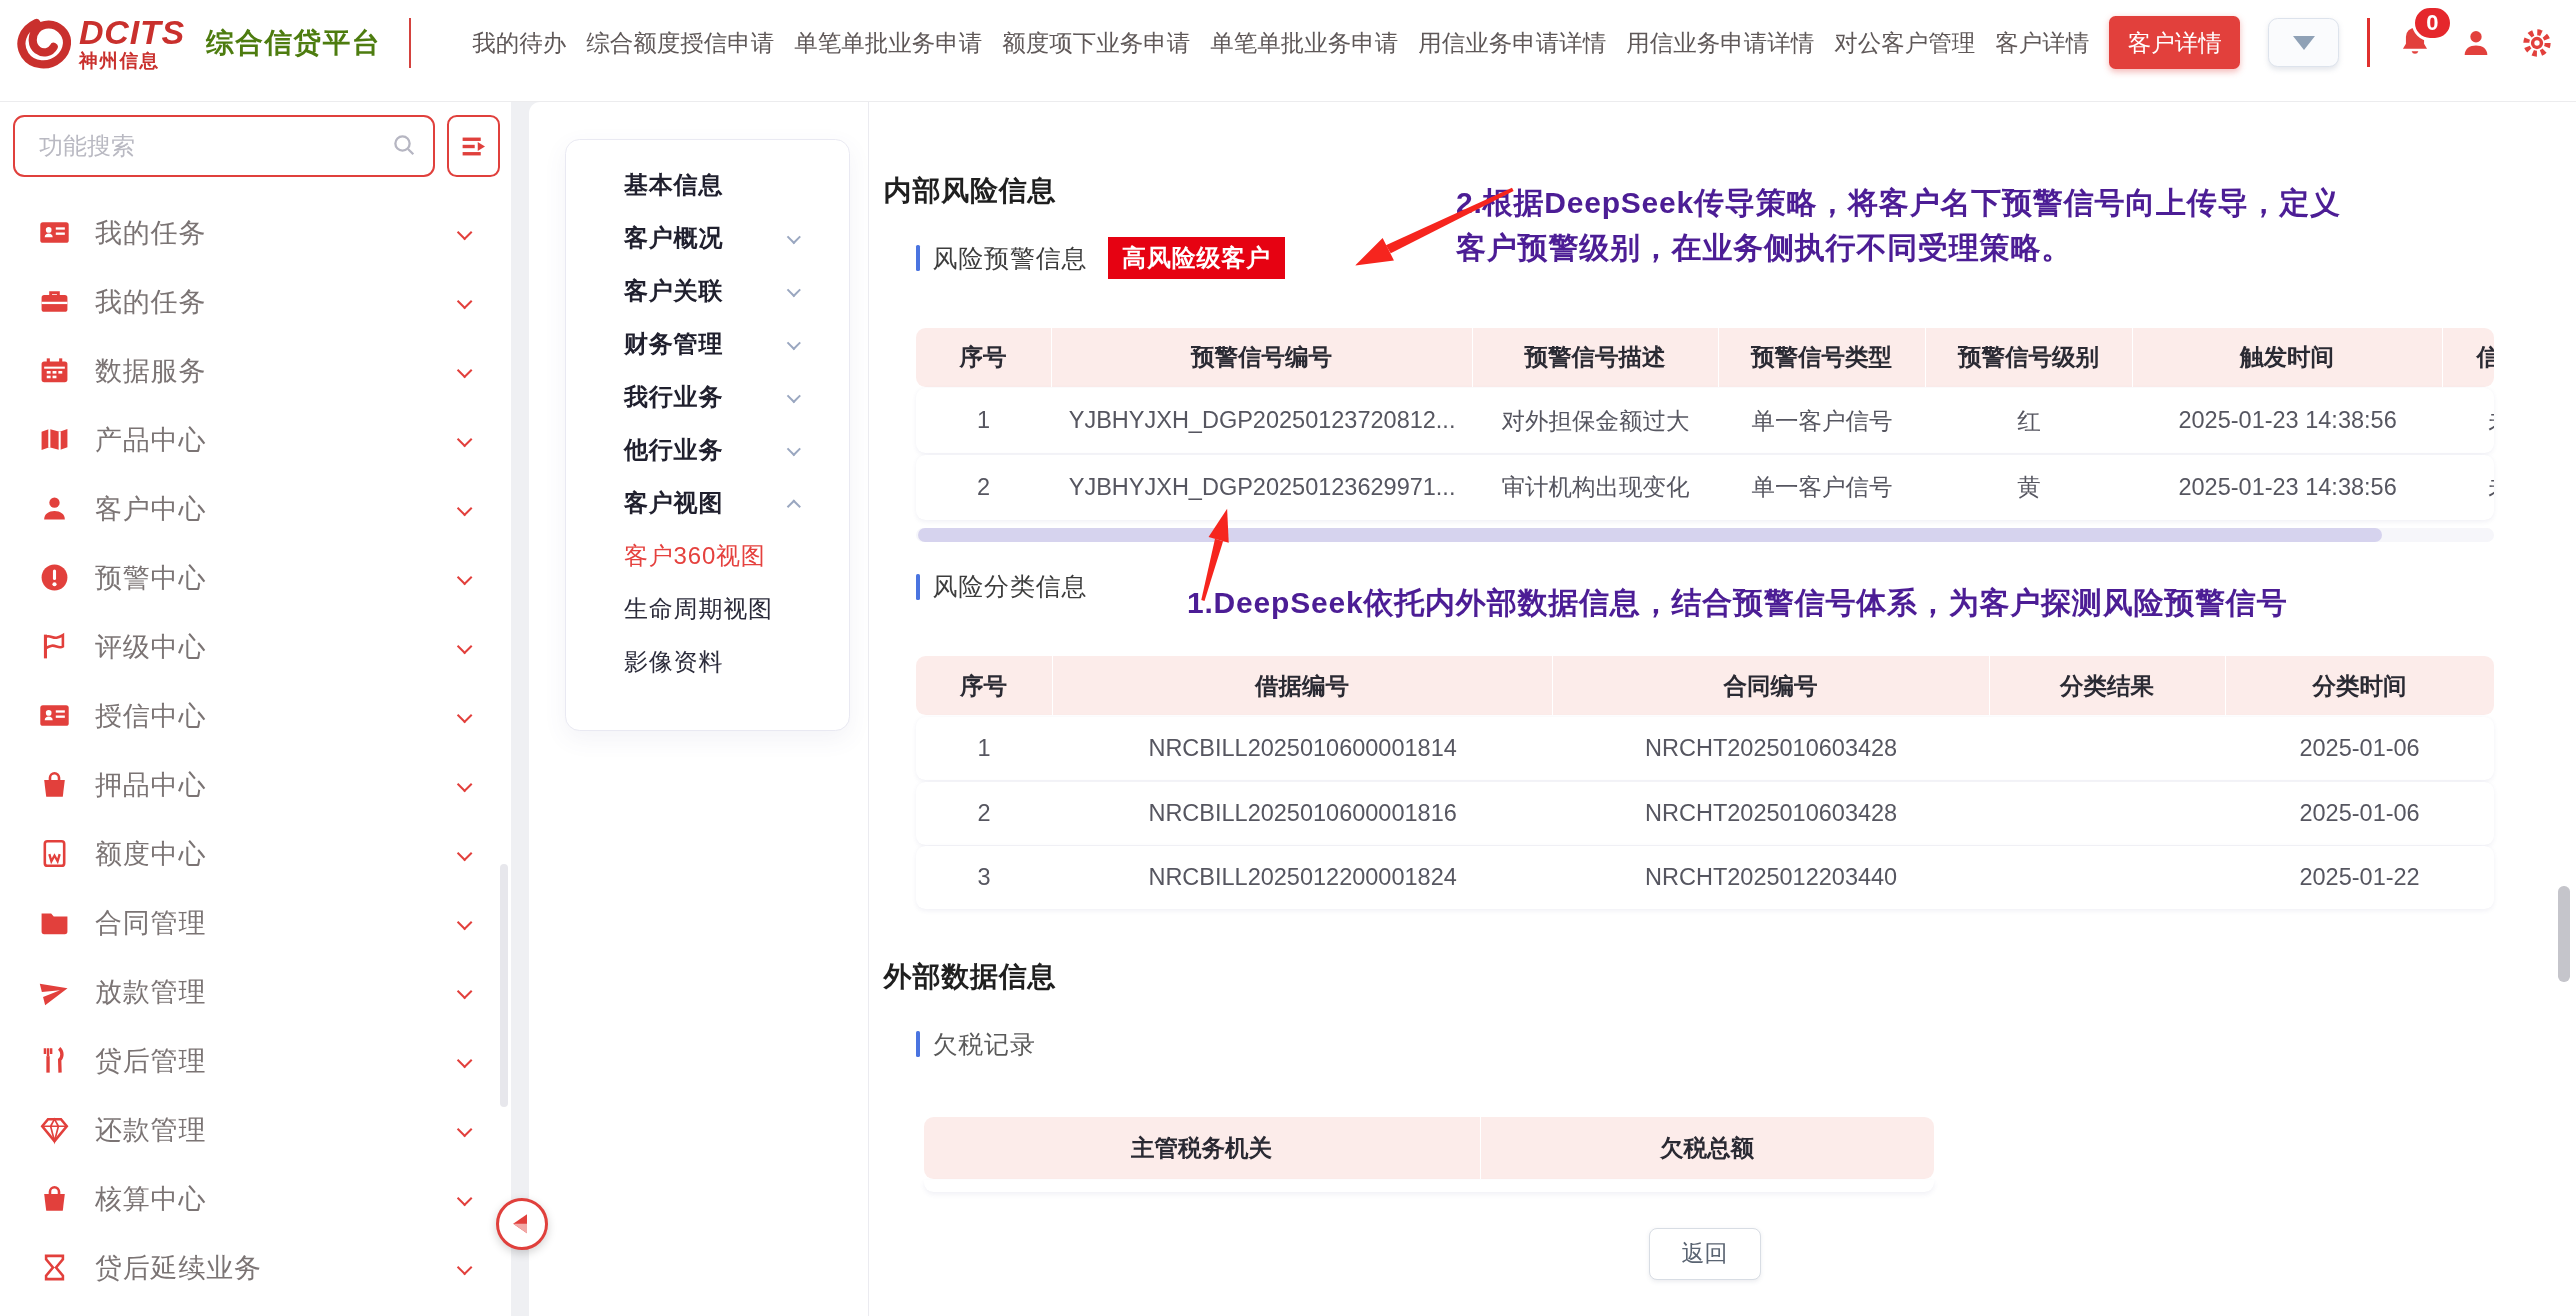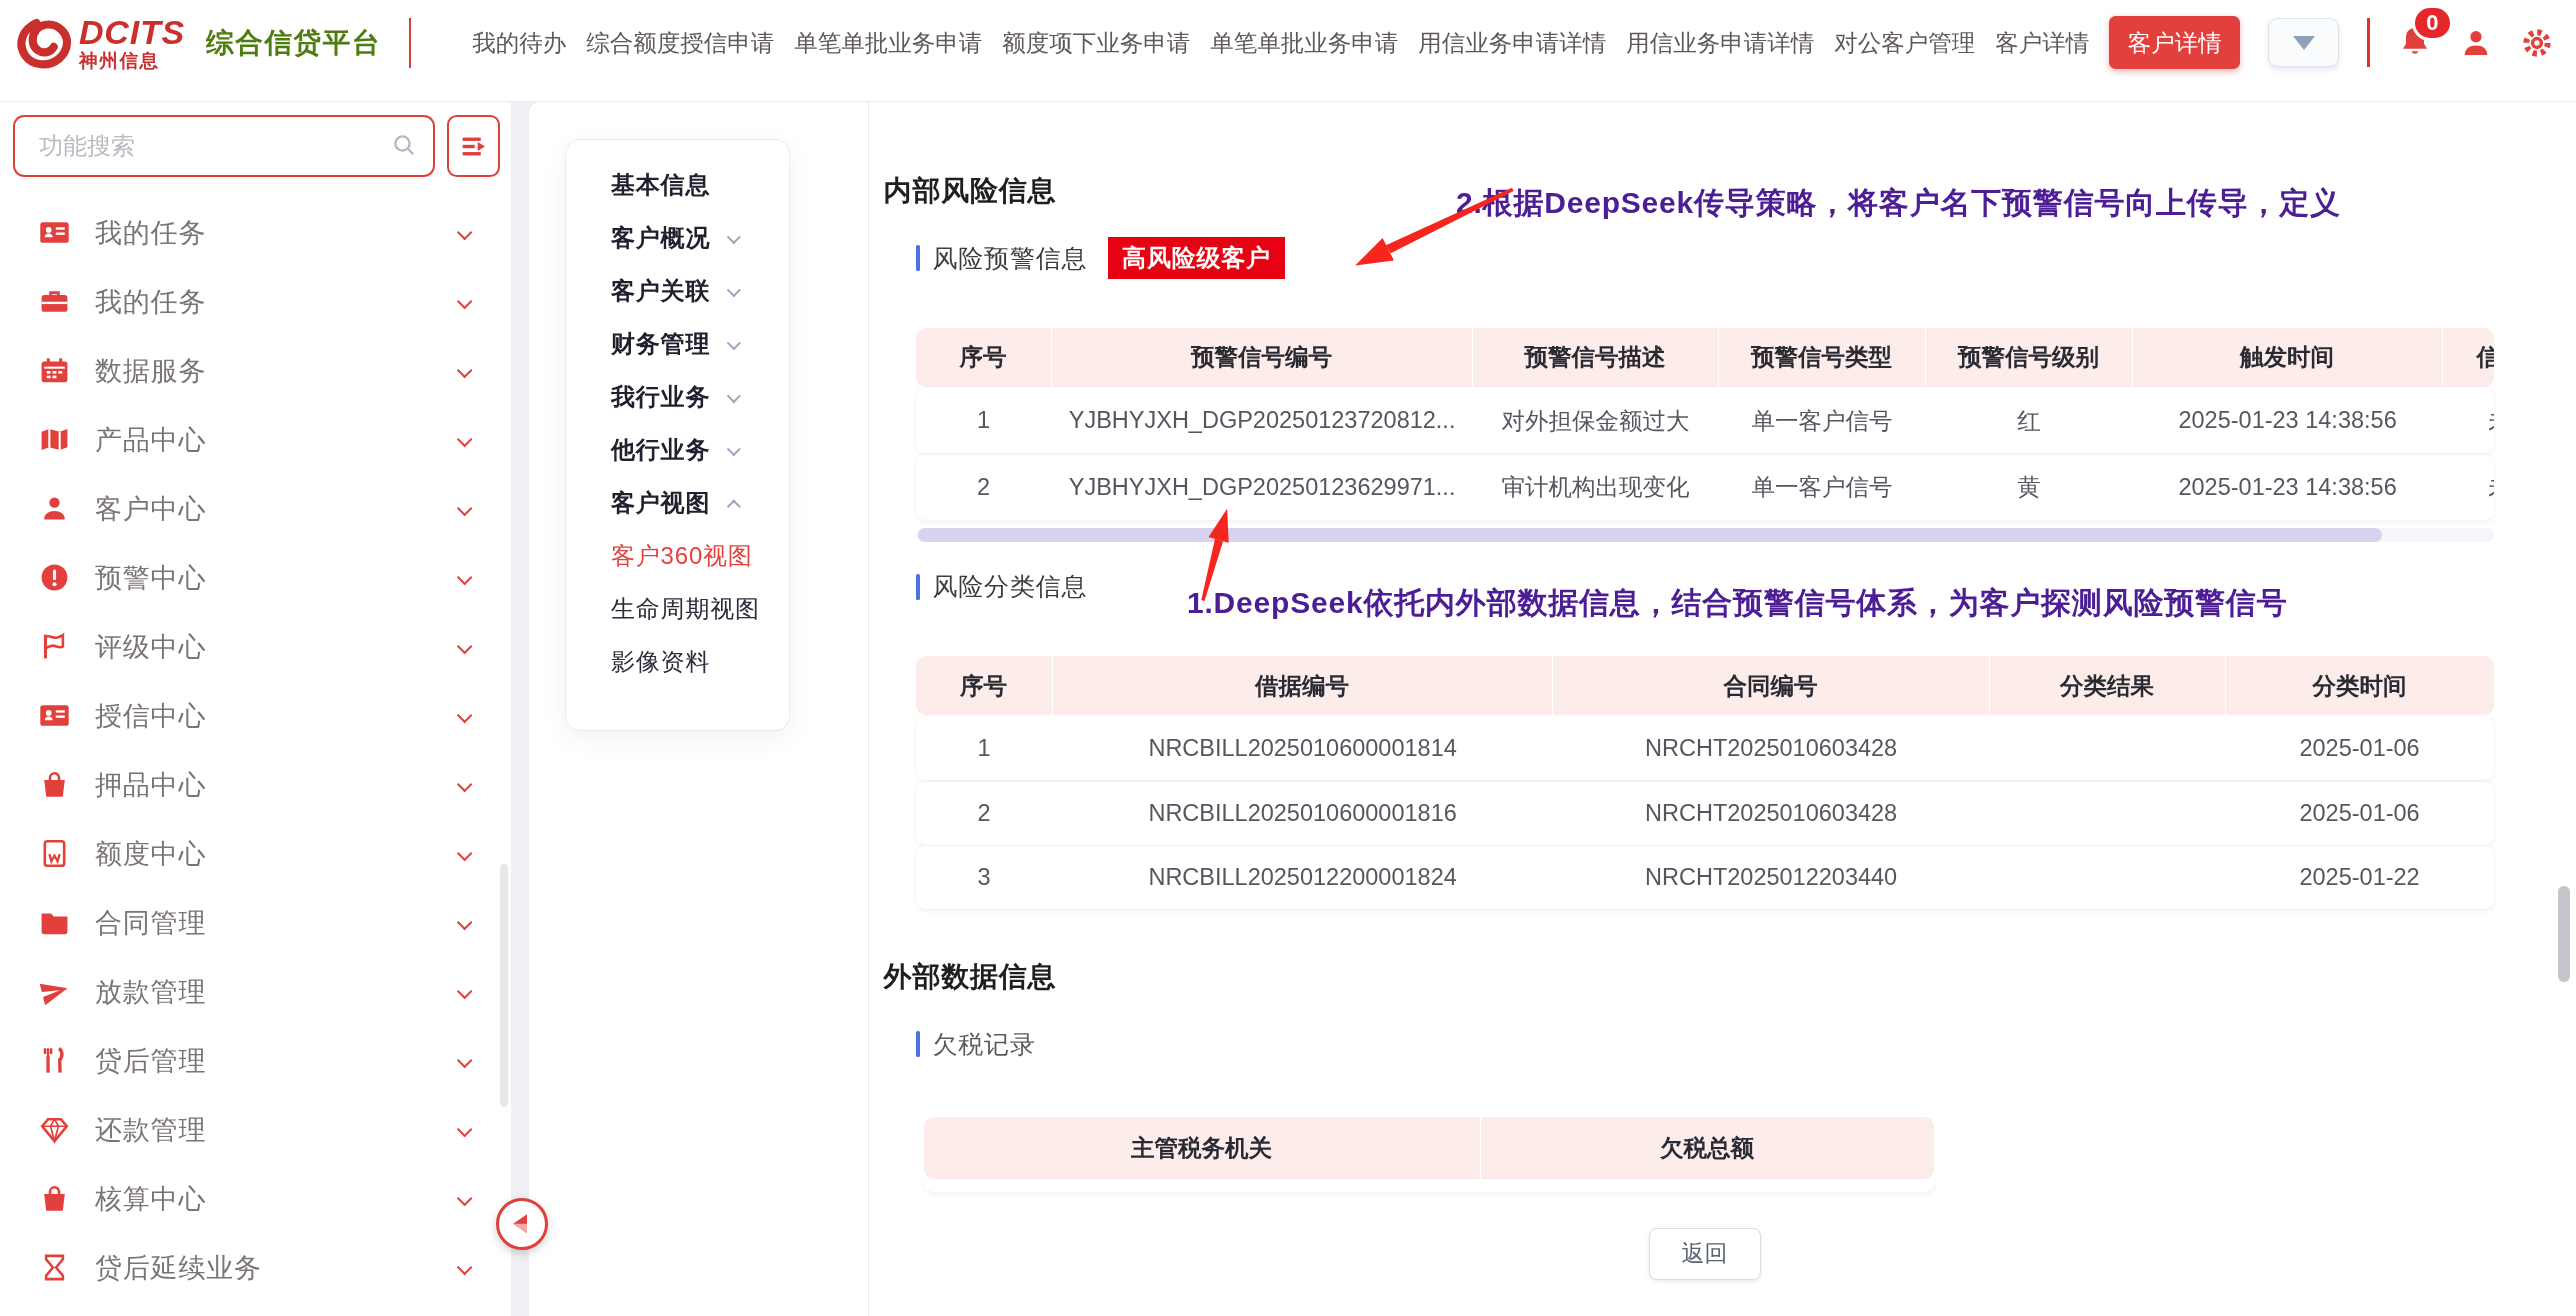--- a/index.html
+++ b/index.html
@@ -52,22 +52,22 @@
   .sb-scroll { position:absolute; right:3.2px; top:762px; width:8px; height:243px;
     background:#e7e7ec; border-radius:4px; }
   .collapse-btn { position:absolute; left:496px; top:1096px; width:52px; height:52px; border-radius:50%;
     background:#fff; border:3.2px solid #e0403c; box-shadow:0 3.2px 9.7px rgba(0,0,0,.18);
     display:flex; align-items:center; justify-content:center; z-index:40; cursor:pointer; }
 
   
   .content-wrap { flex:1; background:#fff; margin-left:18px; border-radius:11.3px 0 0 0;
     display:flex; overflow:hidden; }
   .submenu-col { width:340px; flex:0 0 auto; border-right:0.8px solid #ebebf0; position:relative; }
-  .submenu-card { margin:37px 0 0 36px; width:225px; height:592px; border:0.8px solid #e9e9f2;
-    border-radius:14.6px; box-shadow:0 8px 23px rgba(90,90,140,.07); padding-top:18px; background:#fff; }
+  .submenu-card { margin:37px 0 0 36px; width:285px; height:592px; border:0.8px solid #e9e9f2;
+    border-radius:14.6px; box-shadow:0 8px 23px rgba(90,90,140,.07); padding-top:18px; background:#fff;padding-left:13px; }
   .sm-item { height:53px; display:flex; align-items:center; padding-left:45px; position:relative; cursor:pointer; }
   .sm-item .sm-label { font-size:24px; font-weight:bold; color:#20202e; letter-spacing:0.8px; }
   .sm-item.child .sm-label { font-weight:normal; color:#2b2b3a; }
   .sm-item.child.active .sm-label { color:#e5413e; }
   .sm-chev { width:9.7px; height:9.7px; border-right:2px solid #9aa7c0; border-bottom:2px solid #9aa7c0;
     transform:rotate(45deg); position:absolute; right:50px; top:21px; }
   .sm-chev.up { transform:rotate(-135deg); top:26px; }
 
   
   .main-area { flex:1; position:relative; padding-left:14.6px; overflow:hidden; }
@@ -508,20 +508,21 @@
         <div class="empty-strip"></div>
       </div>
 
       <div class="back-wrap">
         <span class="back-btn">返回</span>
       </div>
 
       <div class="annos">
         <div class="anno-text" style="left:587px;top:78px;">
           <div>2.根据DeepSeek传导策略，将客户名下预警信号向上传导，定义</div>
+          <div>客户预警级别，在业务侧执行不同受理策略。</div>
         </div>
         <svg class="anno-svg" style="left:478px;top:81px;" width="178" height="97" viewBox="0 0 220 120">
           <polygon points="206,10 204,6 48,77 54,87" fill="#f6251e"></polygon>
           <polygon points="10,102 44,68 58,96" fill="#f6251e"></polygon>
         </svg>
         <div class="anno-text" style="left:318px;top:478px;">
           <div>1.DeepSeek依托内外部数据信息，结合预警信号体系，为客户探测风险预警信号</div>
         </div>
         <svg class="anno-svg" style="left:324px;top:402px;" width="65" height="105" viewBox="0 0 80 130">
           <polygon points="14,120 10,119 27,43 37,46" fill="#f6251e"></polygon>

